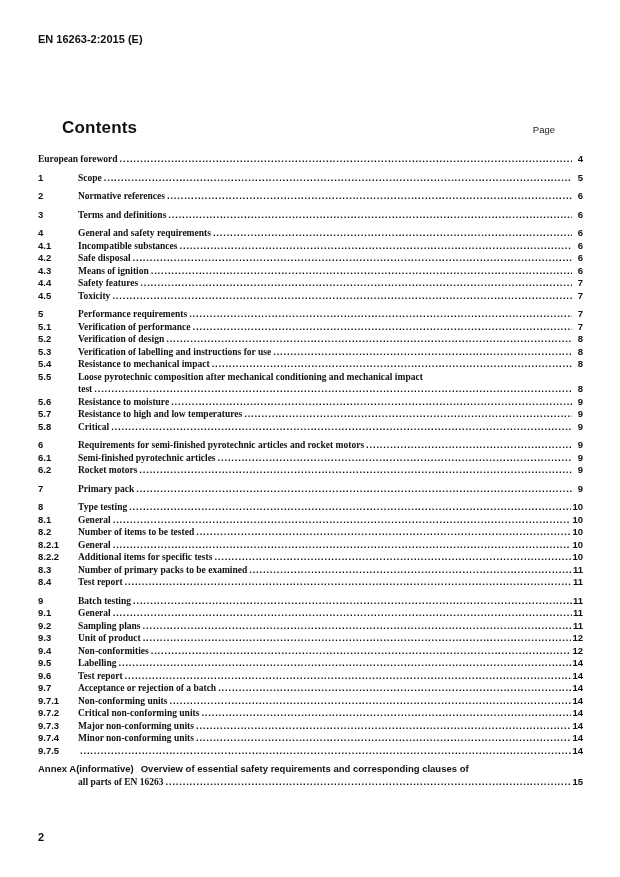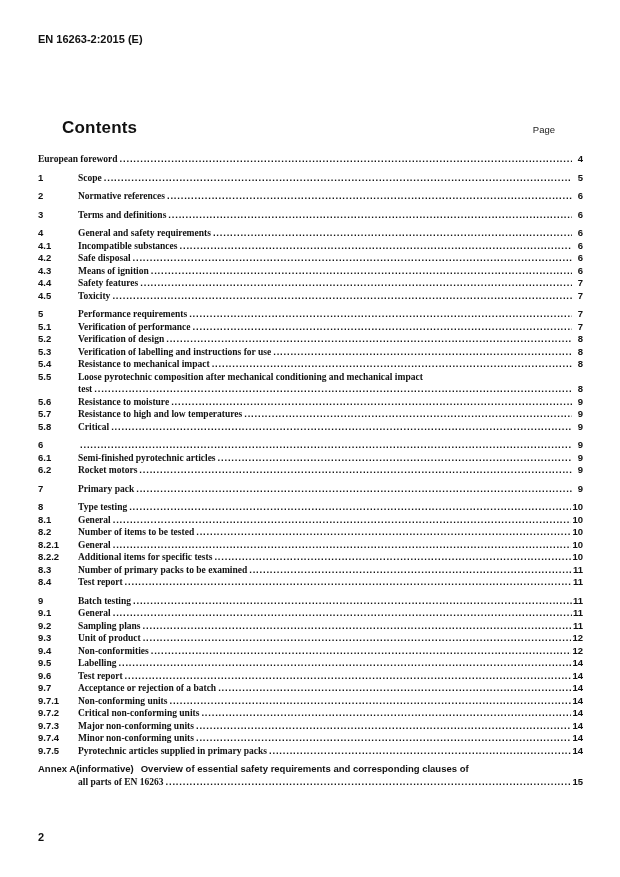--- a/index.html
+++ b/index.html
@@ -259,20 +259,21 @@
       <span class="num">5.8</span>
       <span class="lbl">Critical</span>
       <span class="dots"></span>
       <span class="pg">9</span>
     </div>
 
   </div>
       <div class="row gap">
     <div class="line1">
       <span class="num">6</span>
+      <span class="lbl">Requirements for semi-finished pyrotechnic articles and rocket motors</span>
       <span class="dots"></span>
       <span class="pg">9</span>
     </div>
 
   </div>
       <div class="row">
     <div class="line1">
       <span class="num">6.1</span>
       <span class="lbl">Semi-finished pyrotechnic articles</span>
       <span class="dots"></span>
@@ -465,21 +466,20 @@
       <span class="num">9.7.4</span>
       <span class="lbl">Minor non-conforming units</span>
       <span class="dots"></span>
       <span class="pg">14</span>
     </div>
 
   </div>
       <div class="row">
     <div class="line1">
       <span class="num">9.7.5</span>
-      <span class="lbl">Pyrotechnic articles supplied in primary packs</span>
       <span class="dots"></span>
       <span class="pg">14</span>
     </div>
 
   </div>
       <div class="annex gap">
     <div class="line1">
       <span class="annex-prefix">Annex A</span><span class="annex-qual">(informative)</span><span class="annex-lbl">Overview of essential safety requirements and corresponding clauses of</span>
     </div>
     <div class="line2">

